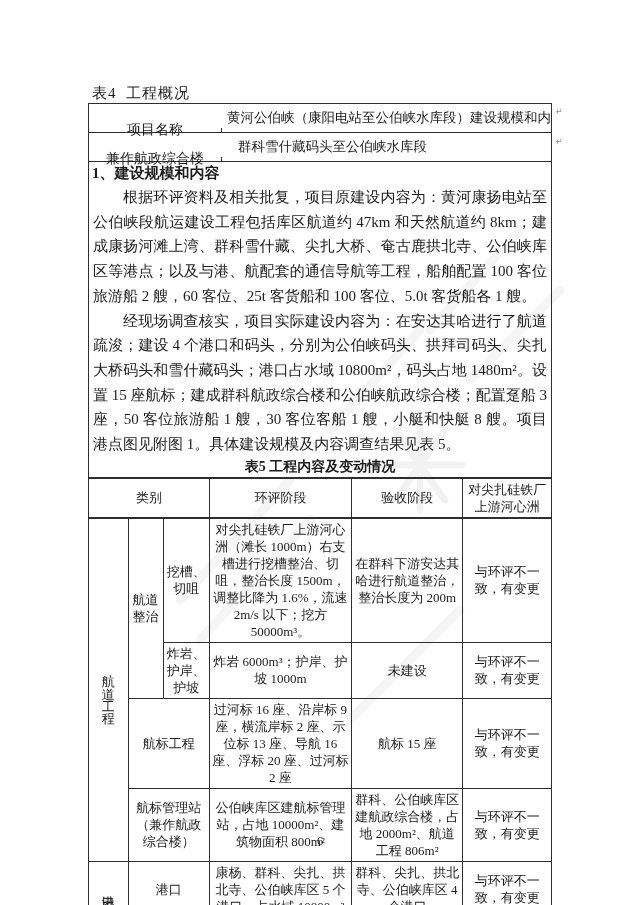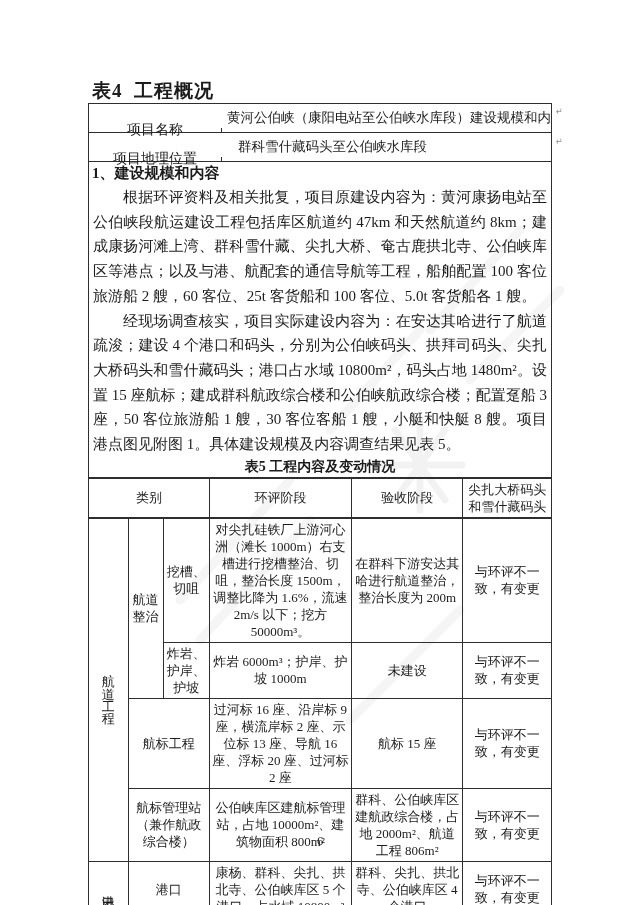--- a/index.html
+++ b/index.html
@@ -5,22 +5,22 @@
   html,body{margin:0;padding:0;}
   body{
     width:640px;height:905px;position:relative;background:#ffffff;
     font-family:"Liberation Serif","DejaVu Serif",serif;
     color:#1c1c1c;overflow:hidden;
   }
   
   .wm{position:absolute;left:0;top:0;z-index:0;pointer-events:none;}
   
   .t4caption{
-    position:absolute;left:92px;top:78px;z-index:2;
-    font-size:19px;font-weight:bold;letter-spacing:1px;white-space:pre;
+    position:absolute;left:92px;top:84px;z-index:2;
+    font-size:15px;font-weight:normal;letter-spacing:1px;white-space:pre;
   }
   
   .doc{
     position:absolute;left:88px;top:103px;width:464px;z-index:1;
     border:1.5px solid #2e2e2e;box-sizing:border-box;background:transparent;
   }
   
   .t4row{display:flex;height:28px;border-bottom:1px solid #2e2e2e;}
   .t4label{
     width:133px;border-right:1px solid #2e2e2e;box-sizing:border-box;
@@ -101,21 +101,21 @@
 <div class="endmark" style="left:555px;top:106px;">↵</div>
 <div class="endmark" style="left:555px;top:136px;">↵</div>
 
 <div class="doc">
 
   <div class="t4row">
     <div class="t4label">项目名称</div>
     <div class="t4value">黄河公伯峡（康阳电站至公伯峡水库段）建设规模和内容</div>
   </div>
   <div class="t4row">
-    <div class="t4label">项目地理位置</div>
+    <div class="t4label">兼作航政综合楼</div>
     <div class="t4value indent">群科雪什藏码头至公伯峡水库段</div>
   </div>
 
   <div class="secheading">1、建设规模和内容</div>
   <p class="para">根据环评资料及相关批复，项目原建设内容为：黄河康扬电站至公伯峡段航运建设工程包括库区航道约 47km 和天然航道约 8km；建成康扬河滩上湾、群科雪什藏、尖扎大桥、奄古鹿拱北寺、公伯峡库区等港点；以及与港、航配套的通信导航等工程，船舶配置 100 客位旅游船 2 艘，60 客位、25t 客货船和 100 客位、5.0t 客货船各 1 艘。</p>
   <p class="para">经现场调查核实，项目实际建设内容为：在安达其哈进行了航道疏浚；建设 4 个港口和码头，分别为公伯峡码头、拱拜司码头、尖扎大桥码头和雪什藏码头；港口占水域 10800m²，码头占地 1480m²。设置 15 座航标；建成群科航政综合楼和公伯峡航政综合楼；配置趸船 3 座，50 客位旅游船 1 艘，30 客位客船 1 艘，小艇和快艇 8 艘。项目港点图见附图 1。具体建设规模及内容调查结果见表 5。</p>
 
   <div class="t5caption">表5  工程内容及变动情况</div>
 
   <table class="t5">
@@ -125,21 +125,21 @@
         <col style="width:46px">
       <col style="width:142px">
         <col style="width:111px">
         <col style="width:88px">
     </colgroup>
     <tbody>
         <tr class="head">
       <td colspan="3">类别</td>
       <td>环评阶段</td>
       <td>验收阶段</td>
-      <td>尖扎大桥码头和雪什藏码头</td>
+      <td>对尖扎硅铁厂上游河心洲</td>
     </tr>
     <tr style="height:100px">
       <td rowspan="4">
             <div class="vert">航道工程</div>
           </td>
       <td rowspan="2" class="sub">航道整治</td>
       <td class="sub">挖槽、切咀</td>
       <td>对尖扎硅铁厂上游河心洲（滩长 1000m）右支槽进行挖槽整治、切咀，整治长度 1500m，调整比降为 1.6%，流速 2m/s 以下；挖方 50000m³。</td>
       <td>在群科下游安达其哈进行航道整治，整治长度为 200m</td>
       <td><span class="cmp">与环评不一致，有变更</span></td>

